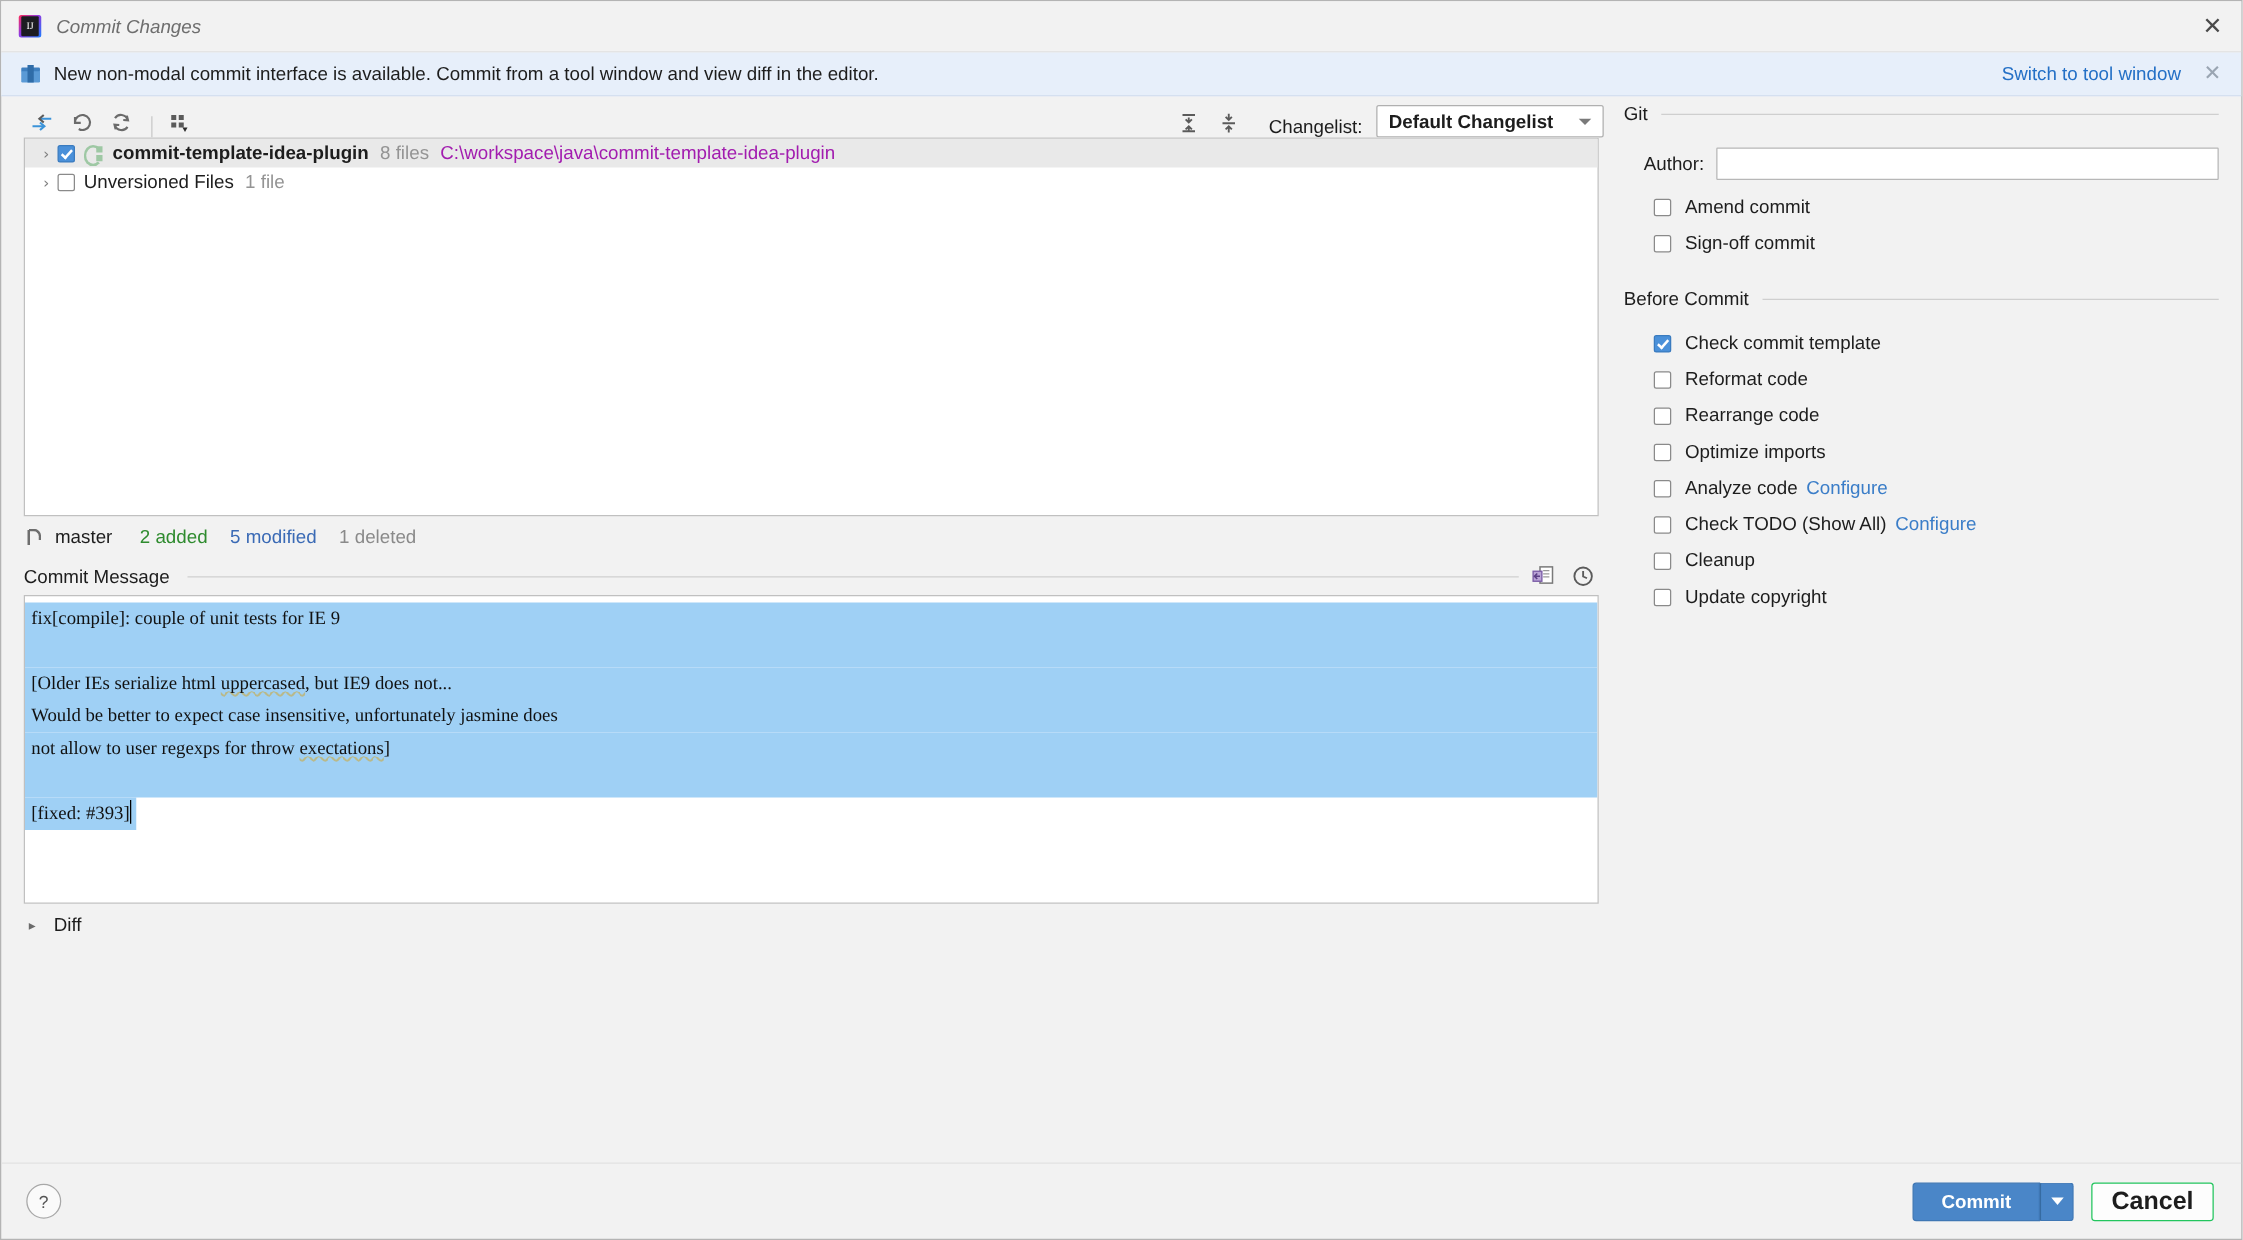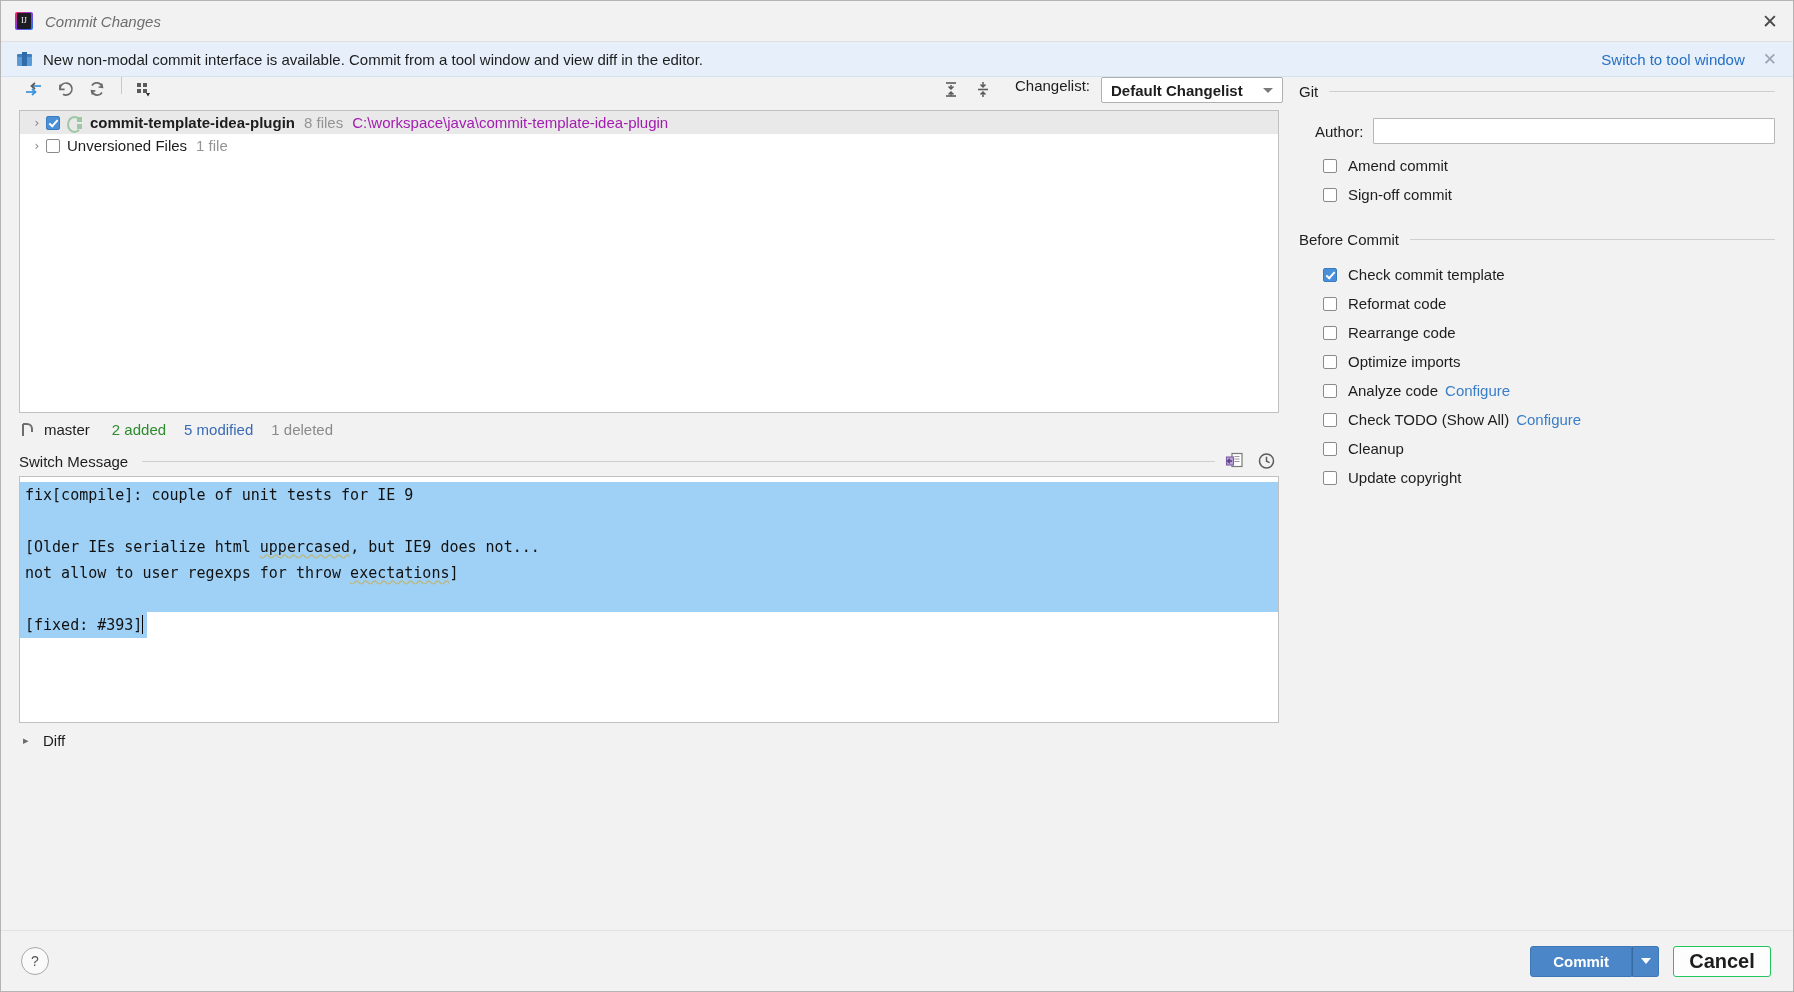--- a/index.html
+++ b/index.html
@@ -143,21 +143,21 @@
     padding: 0 18px 0 0;
     display: flex;
     flex-direction: column;
   }
 
   
   .toolbar {
     height: 33px;
     min-height: 33px;
     display: flex;
-    align-items: flex-start;
+    align-items: flex-end;
     padding: 0 10px 0 18px;
   }
   .tb-btn {
     width: 28px; height: 24px;
     display: flex;
     align-items: center;
     justify-content: center;
     cursor: pointer;
     margin-right: 4px;
   }
@@ -350,20 +350,21 @@
     cursor: text;
     position: relative;
   }
   .cm-line {
     height: 26px;
     padding: 0 4px 0 5px;
     white-space: pre;
     display: block;
     width: fit-content;
     min-width: 0;
+    font-family: Liberation Serif, serif;
   }
   .cm-line.sel { background: #9fd0f5; }
   .cm-line.selfull {
     background: #9fd0f5;
     width: calc(100% - 9px);
   }
   .sp { text-decoration: underline wavy #b9b98a; text-decoration-skip-ink: none; }
   .caret {
     display: inline-block;
     width: 1px;
@@ -624,21 +625,21 @@
           <span class="stem"></span>
             <span class="arc"></span>
         </span>
         <span class="st-branch">master</span>
         <span class="st-added">2 added</span>
         <span class="st-modified">5 modified</span>
         <span class="st-deleted">1 deleted</span>
       </div>
 
       <div class="cm-header">
-        <span class="cm-title">Switch Message</span>
+        <span class="cm-title">Commit Message</span>
         <span class="cm-rule"></span>
         <span class="cm-icon">
           <svg width="19" height="18" viewBox="0 0 19 18">
             <rect x="7" y="1.5" width="10" height="13" fill="#fff" stroke="#7a7a7a" stroke-width="1.2"></rect>
             <path d="M9.5 4.5 h5 M9.5 7 h5 M9.5 9.5 h5" stroke="#9a9a9a" stroke-width="1"></path>
             <rect x="1.5" y="5" width="7" height="8" fill="#b9a3d6" stroke="#7d5fa8" stroke-width="1.1"></rect>
             <path d="M7 9 L3 9 M4.8 6.8 L2.6 9 L4.8 11.2" stroke="#5b3f86" stroke-width="1.3" fill="none"></path>
           </svg>
         </span>
         <span class="cm-icon">
@@ -646,20 +647,21 @@
             <circle cx="9.5" cy="9" r="7" fill="none" stroke="#5b5b5b" stroke-width="1.5"></circle>
             <path d="M9.5 4.8 V9.2 L12.6 10.6" stroke="#5b5b5b" stroke-width="1.5" fill="none"></path>
           </svg>
         </span>
       </div>
 
       <div class="cm-editor">
         <span class="cm-line selfull"><span>fix[compile]: couple of unit tests for IE 9</span></span>
         <span class="cm-line selfull"><span></span></span>
         <span class="cm-line selfull"><span>[Older IEs serialize html <span class="sp">uppercased</span>, but IE9 does not...</span></span>
+        <span class="cm-line selfull"><span>Would be better to expect case insensitive, unfortunately jasmine does</span></span>
         <span class="cm-line selfull"><span>not allow to user regexps for throw <span class="sp">exectations</span>]</span></span>
         <span class="cm-line selfull"><span></span></span>
         <span class="cm-line sel"><span>[fixed: #393]</span><span class="caret"></span></span>
       </div>
 
       <div class="diff-strip">
         <span class="diff-arrow">▸</span>
         <span>Diff</span>
       </div>
     </div>

